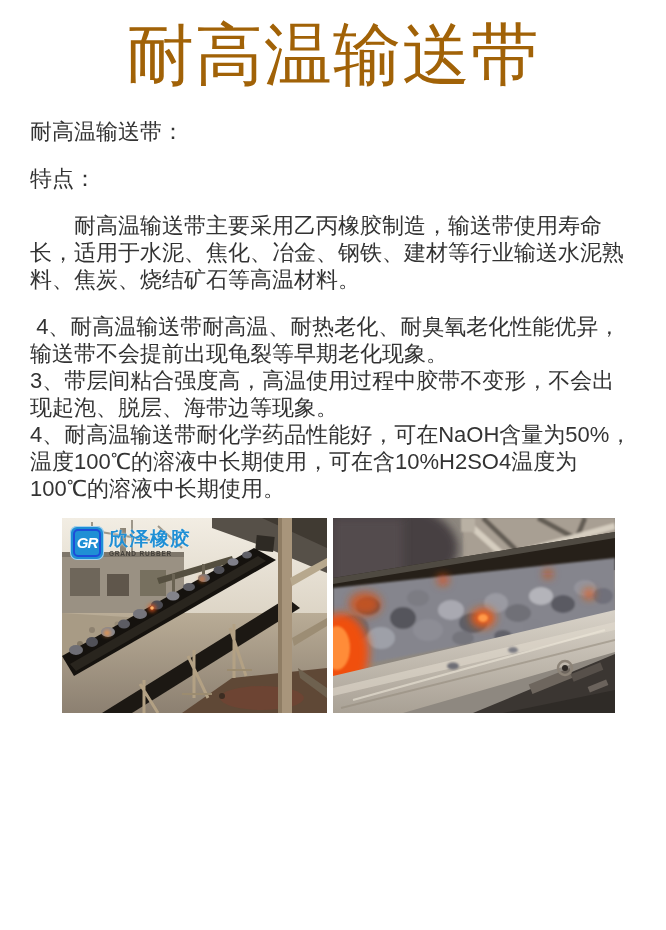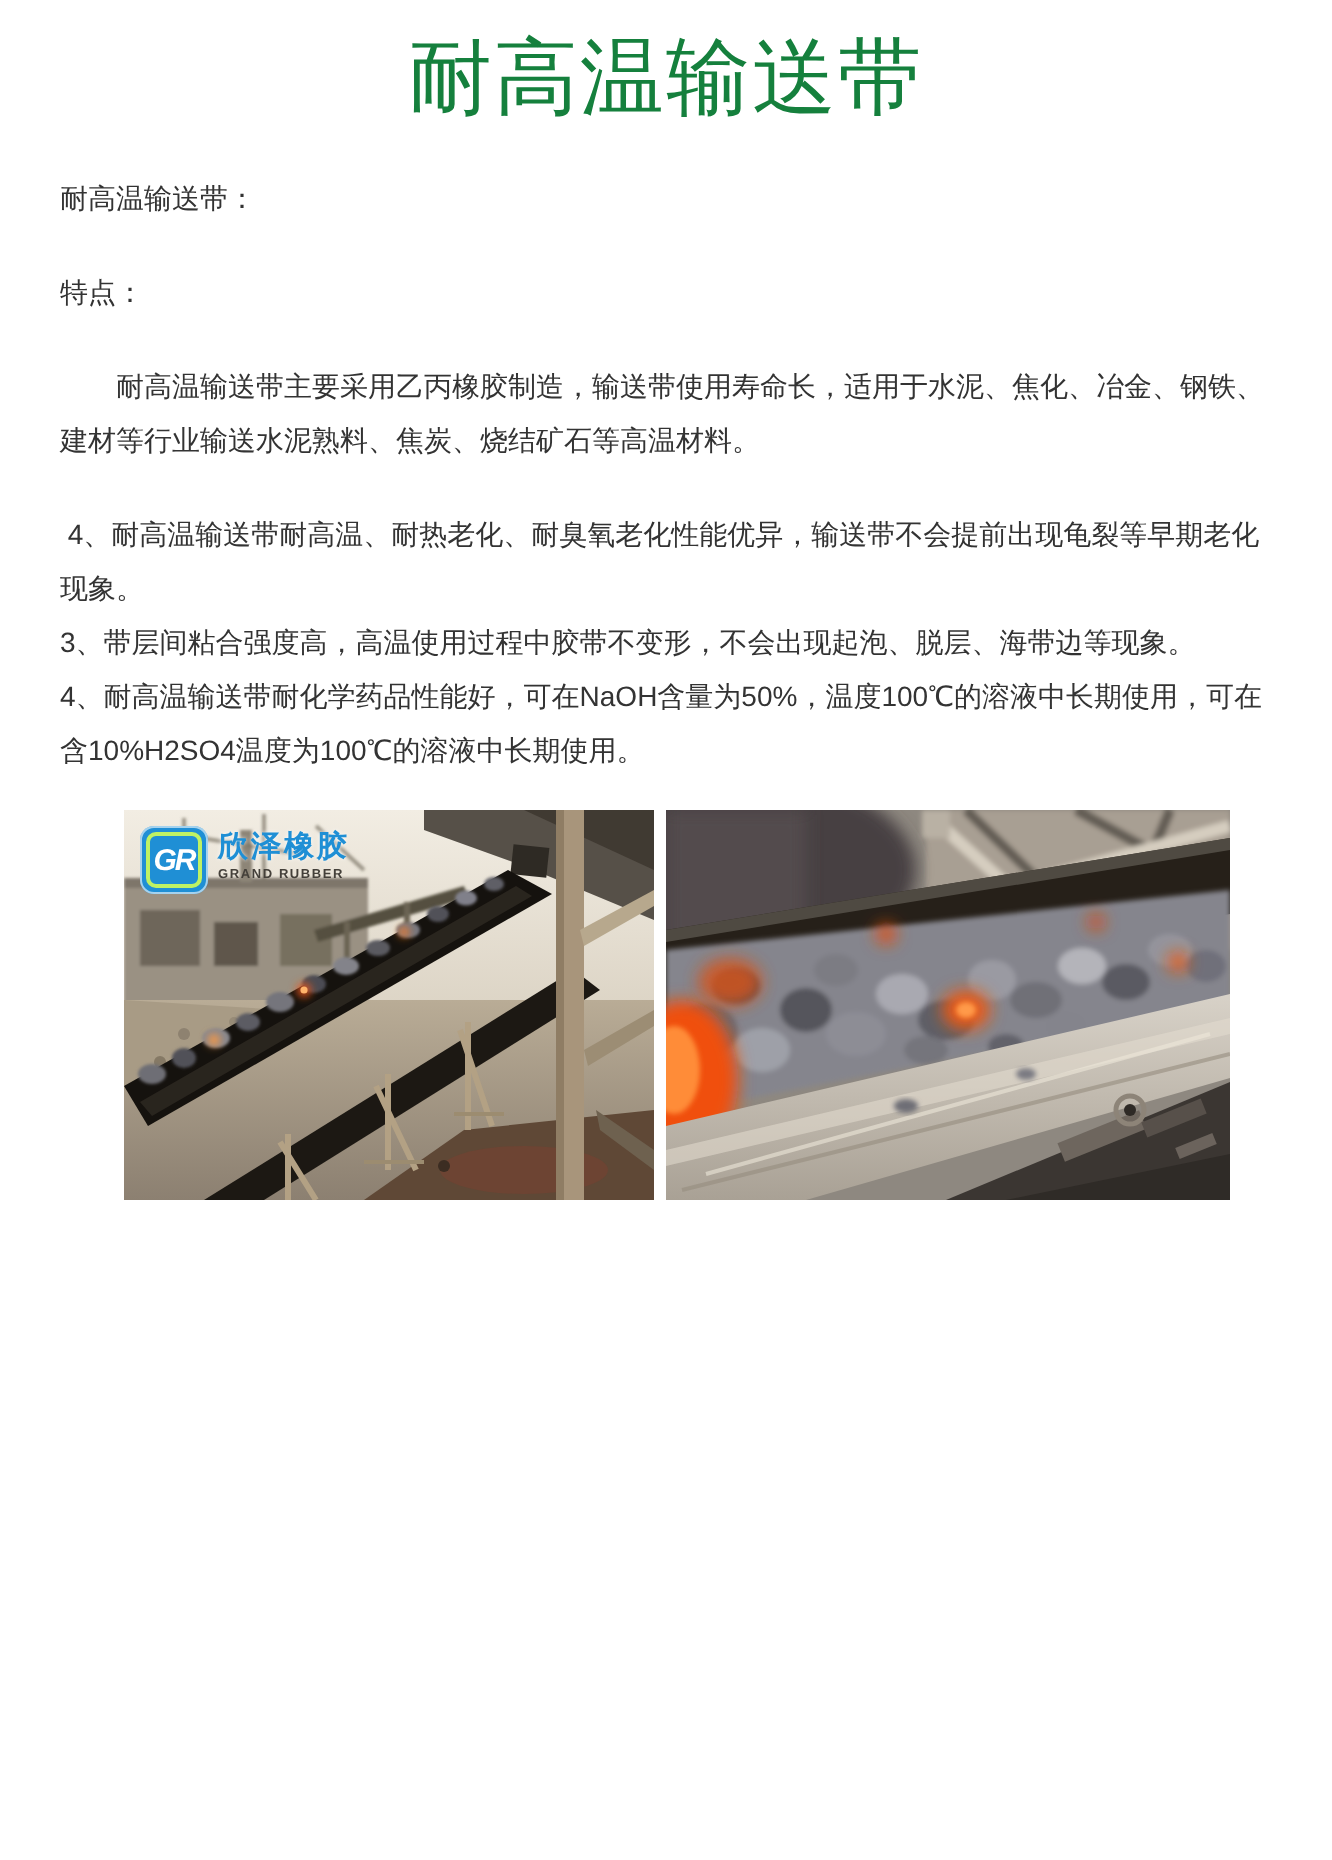--- a/index.html
+++ b/index.html
@@ -7,30 +7,30 @@
     width:666px; height:930px;
     background:#ffffff;
     font-family:"Liberation Sans", sans-serif;
     overflow:hidden;
   }
   .page { position:relative; width:666px; height:930px; background:#fff; }
 
   h1.page-title {
     margin:14px 0 0 0;
     text-align:center;
-    font-size:42px;
+    font-size:68px;
     line-height:1.2;
     font-weight:500;
-    color:#15803d;
+    color:#a16207;
     letter-spacing:1px;
   }
 
   .content {
     margin:22px 32px 0 30px;
-    font-size:14px;
+    font-size:22px;
     line-height:27px;
     color:#333;
     overflow-wrap:break-word;
   }
   .content p { margin:0 0 20px 0; white-space:pre-wrap; }
   .features-list p { margin:0; }
   .features-list { margin-bottom:0; }
 
   .images-row {
     display:flex;
@@ -48,28 +48,28 @@
   .logo-badge {
     width:34px; height:34px;
     background:#1f8fd5;
     border-radius:7px;
     position:relative;
     flex:0 0 auto;
     box-shadow:0 0 0 1px rgba(255,255,255,.6) inset;
   }
   .logo-badge-inner {
     position:absolute; top:3px; left:3px; right:3px; bottom:3px;
-    border:2px solid #bef264; border-radius:5px;
+    border:2px solid #1d4ed8; border-radius:5px;
     display:flex; align-items:center; justify-content:center;
     color:#fff; font-weight:bold; font-style:italic;
     font-size:15px; letter-spacing:-1px;
   }
   .logo-text { margin-left:5px; padding-top:3px; }
   .logo-cn {
-    color:#1f8fd5; font-size:15px; font-weight:bold;
+    color:#1f8fd5; font-size:19px; font-weight:bold;
     letter-spacing:1.5px; line-height:1.1;
     text-shadow:0 0 2px rgba(255,255,255,.8);
   }
   .logo-en {
     font-size:6.5px; color:#44403a; letter-spacing:.8px;
     margin-top:1px; font-weight:bold;
   }
 </style>
 </head>
 <body>

